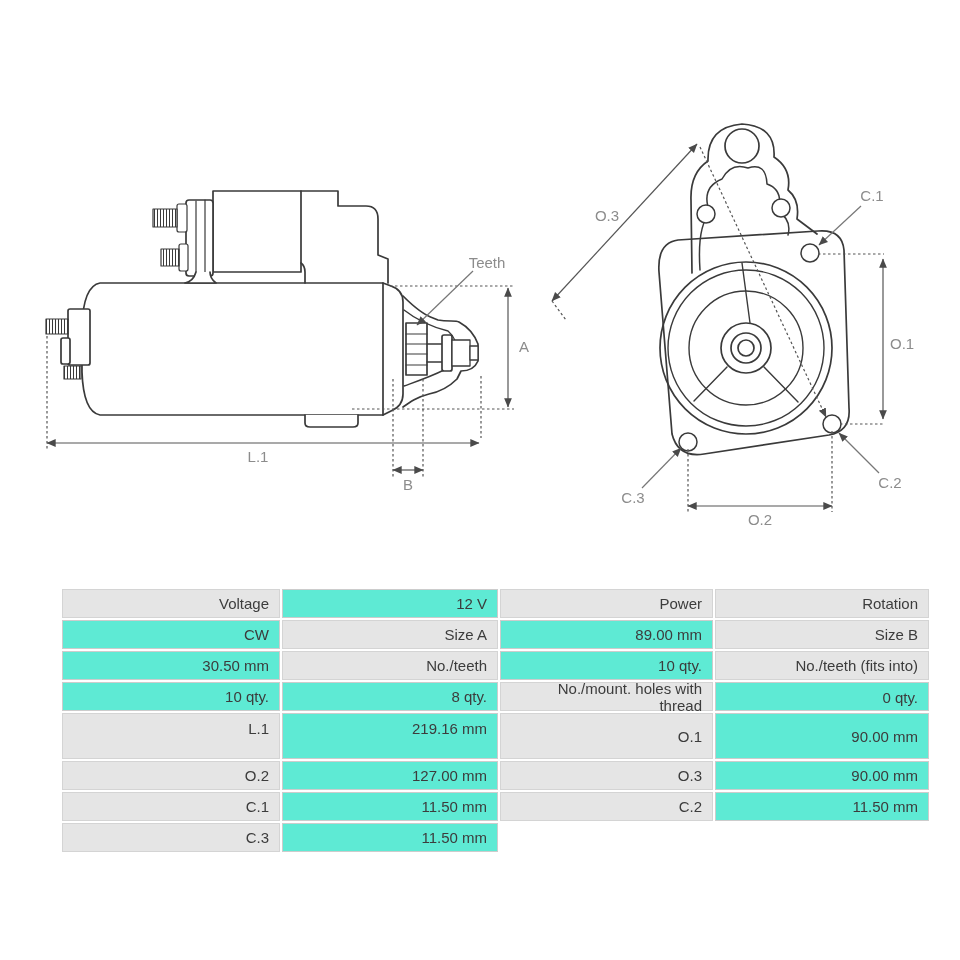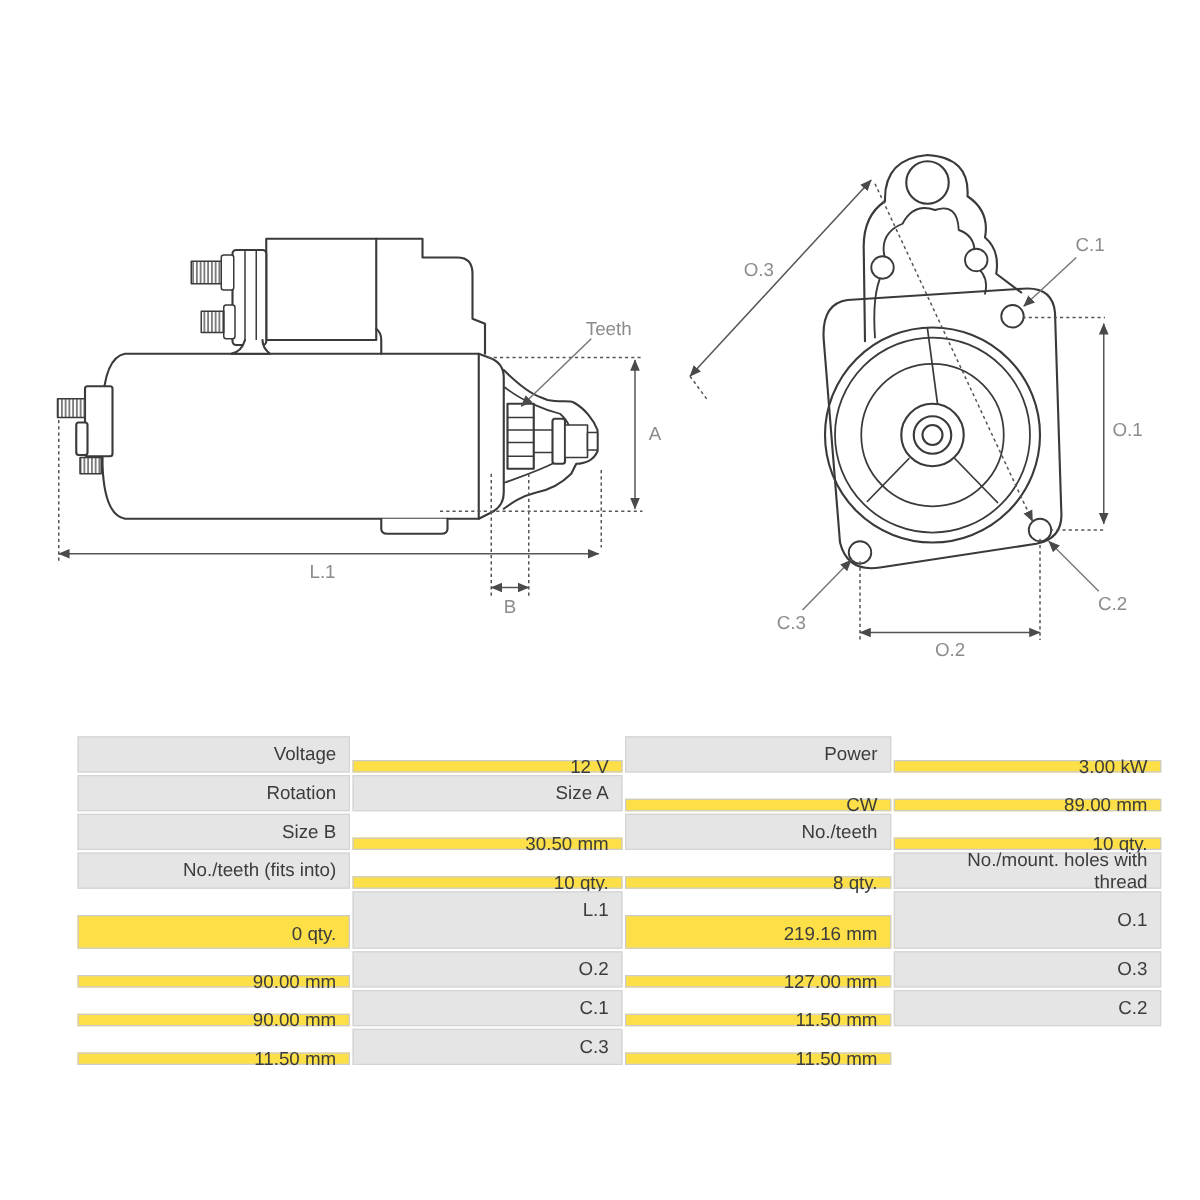--- a/index.html
+++ b/index.html
@@ -7,21 +7,21 @@
         font-family:"Liberation Sans",sans-serif;}
   .drawing{position:absolute;left:0;top:30px;width:960px;height:540px;}
   .dim-label{font-size:15px;fill:#8c8c8c;font-family:"Liberation Sans",sans-serif;}
   .spec{position:absolute;left:62px;top:589px;width:693px;
         display:grid;grid-template-columns:218px 216px 213px 214px;
         grid-template-rows:29px 29px 29px 29px 46px 29px 29px 29px;gap:2px;}
   .cell{display:flex;align-items:center;justify-content:flex-end;
         padding:0 10px;border:1px solid #cccccc;font-size:15px;color:#3c3c3c;
         box-sizing:border-box;line-height:17px;}
   .lbl{background:#e5e5e5;border-color:#d4d4d4;}
-  .val{background:#fde047;margin-top:19px;}
+  .val{background:#5eead4;}
   .cell span{text-align:right;}
   .wrap span{max-width:172px;}
   .top{align-items:flex-start;padding-top:6px;}
 </style>
 </head>
 <body>
 
 <div class="page">
 
   <svg class="drawing" viewBox="0 0 960 540">
@@ -134,32 +134,29 @@
 
     <div class="cell lbl">
         <span>Voltage</span>
       </div>
     <div class="cell val">
         <span>12 V</span>
       </div>
     <div class="cell lbl">
         <span>Power</span>
       </div>
-    <div class="cell val">
-        <span>3.00 kW</span>
-      </div>
 
     <div class="cell lbl">
         <span>Rotation</span>
       </div>
+    <div class="cell val">
+        <span>CW</span>
+      </div>
     <div class="cell lbl">
         <span>Size A</span>
-      </div>
-    <div class="cell val">
-        <span>CW</span>
       </div>
     <div class="cell val">
         <span>89.00 mm</span>
       </div>
 
     <div class="cell lbl">
         <span>Size B</span>
       </div>
     <div class="cell val">
         <span>30.50 mm</span>

